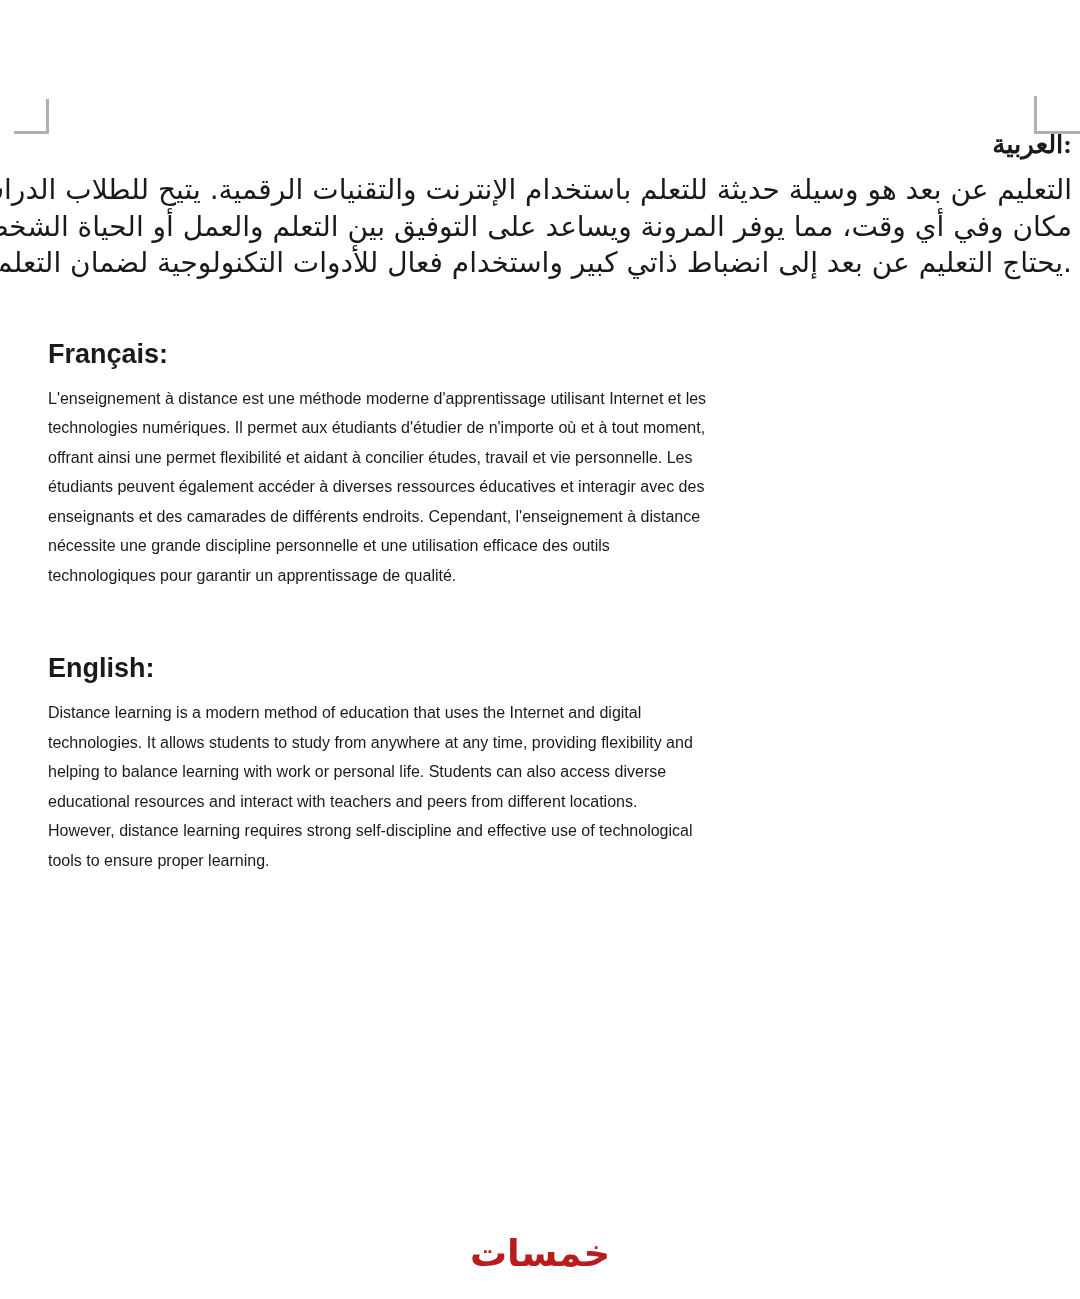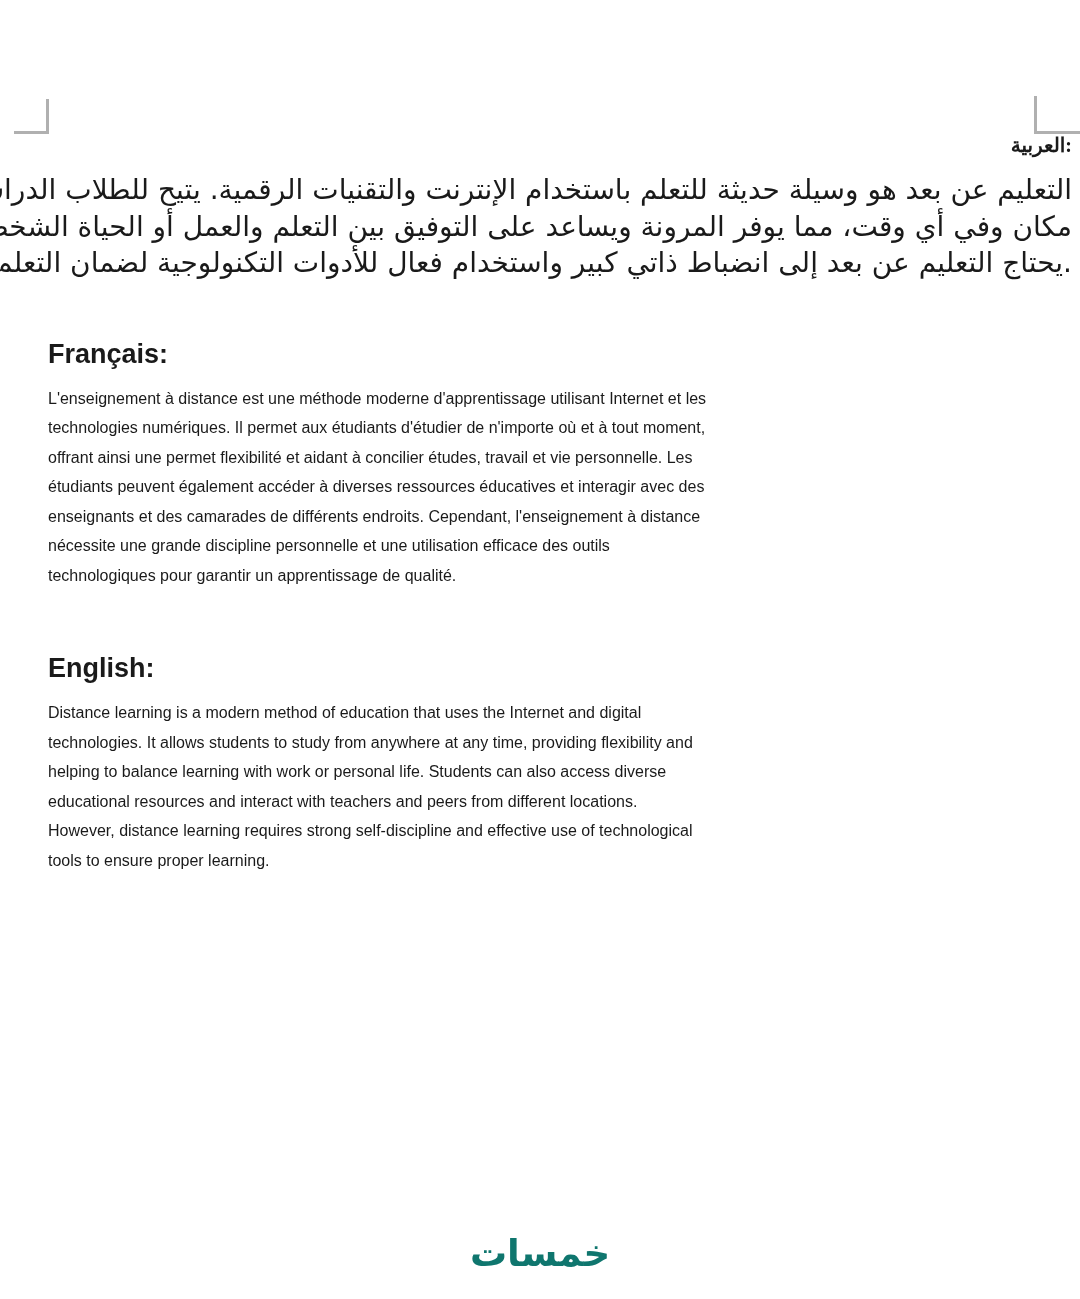--- a/index.html
+++ b/index.html
@@ -23,21 +23,21 @@
     border-bottom:3px solid #b0b0b0;
   }
   .corner-right {
     left:1034px; top:96px; width:46px; height:35px;
     border-left:3px solid #b0b0b0;
     border-bottom:3px solid #b0b0b0;
   }
   .arabic-heading {
     margin:128px 8px 0 48px;
     direction:rtl; text-align:right;
-    font-weight:bold; font-size:20px; line-height:34px;
+    font-weight:bold; font-size:26px; line-height:34px;
     font-family:Liberation Serif, serif;
     white-space:nowrap;
   }
   .arabic-para {
     margin:10px 8px 0 48px;
     direction:rtl; text-align:right;
     font-size:28px; line-height:36.5px;
     font-family:"DejaVu Sans", sans-serif;
     white-space:nowrap;
   }
@@ -50,21 +50,21 @@
   .latin-para {
     margin:18px 20px 0 48px;
     font-size:16px; line-height:29.5px;
     white-space:nowrap;
   }
   .watermark {
     position:absolute; top:1232px; left:0; width:100%;
     text-align:center; direction:rtl;
     font-family:"DejaVu Sans", sans-serif;
     font-size:37px; font-weight:bold;
-    color:#0f766e;
+    color:#b91c1c;
     letter-spacing:1px;
   }
   .line { white-space:nowrap; }
 </style>
 </head>
 <body>
 
 <div class="page">
 
   <div class="corner corner-left"></div>

